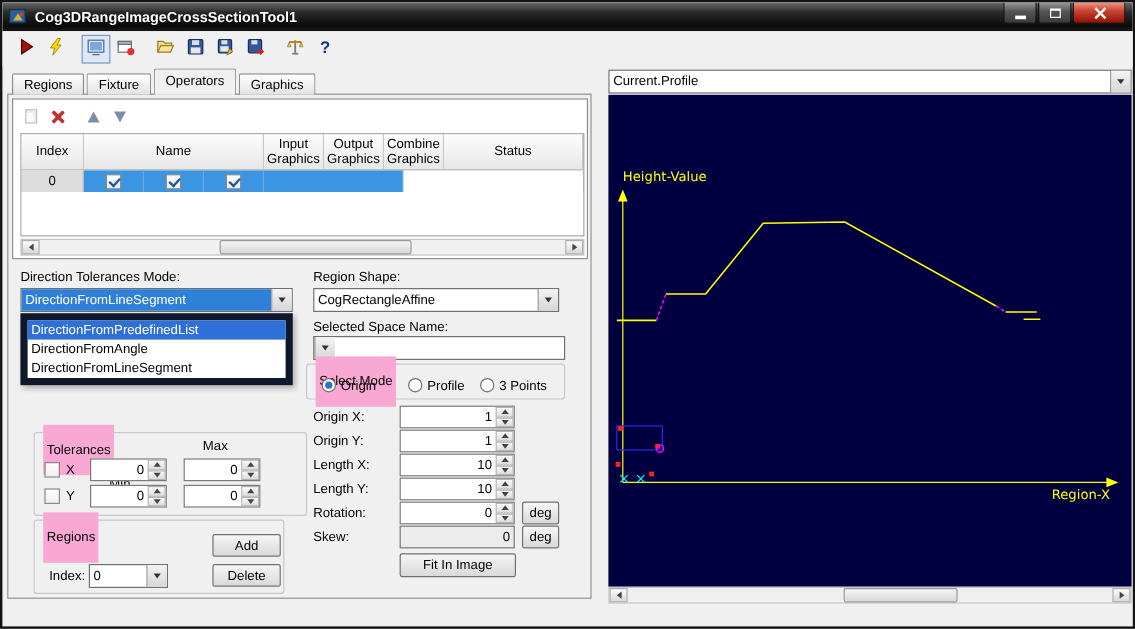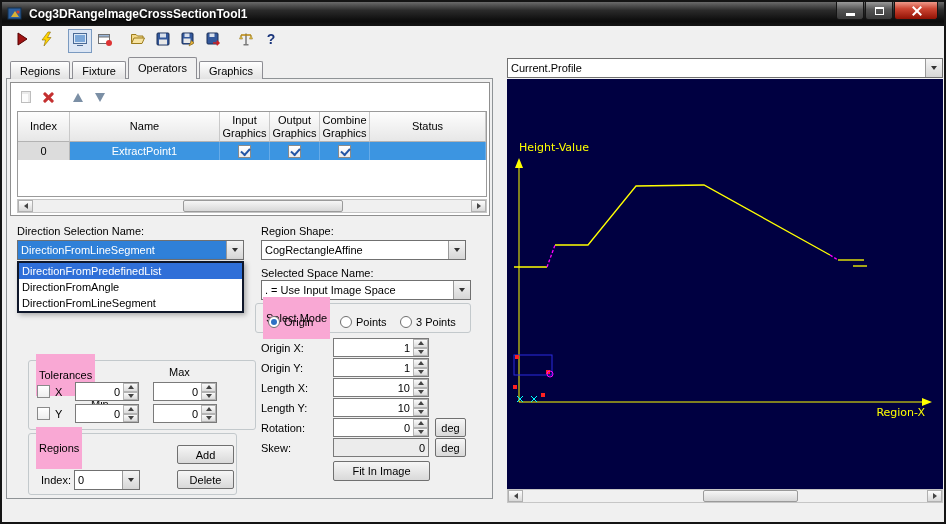--- a/index.html
+++ b/index.html
@@ -90,21 +90,21 @@
   .arr-r { width:0;height:0;border-top:3px solid transparent;border-bottom:3px solid transparent;border-left:4px solid #444; }
 
   
   .lbl { position:absolute; font-size:11px; color:#000; white-space:nowrap; }
   .combo { position:absolute; height:20px; border:1px solid #707070; background:#fff; display:flex; }
   .combo-text { flex:1; font-size:11px; padding:3px 3px 0 3px; white-space:nowrap; overflow:hidden; }
   .combo-text.sel-text { background:#2f80d8; color:#fff; }
   .combo-btn { width:17px; background:linear-gradient(#f4f4f4,#d6d6d6); border-left:1px solid #9a9a9a;
                display:flex; align-items:center; justify-content:center; }
   .arrow-down { width:0;height:0;border-left:3px solid transparent;border-right:3px solid transparent;border-top:4px solid #333; }
-  .droplist { position:absolute; background:#fff; border:2px solid #0f172a; z-index:60;
+  .droplist { position:absolute; background:#fff; border:6px solid #0f172a; z-index:60;
               box-shadow:2px 2px 5px rgba(0,0,0,.3); }
   .dl-item { font-size:11px; padding:2px 3px; white-space:nowrap; }
   .dl-item.hl { background:#2f6fd8; color:#fff; }
 
   .numbox { position:absolute; height:19px; border:1px solid #7a7a7a; background:#fff;
             display:flex; align-items:stretch; }
   .numbox.disabled { background:#ececec; }
   .numval { flex:1; text-align:right; font-size:11px; padding:3px 3px 0 0; }
   .spin { width:15px; display:flex; flex-direction:column; }
   .spin-b { flex:1; background:linear-gradient(#fafafa,#dcdcdc); border:1px solid #b4b4b4;
@@ -270,21 +270,20 @@
           <div class="gh c2">Input
 Graphics</div>
           <div class="gh c3">Output
 Graphics</div>
           <div class="gh c4">Combine
 Graphics</div>
           <div class="gh c5">Status</div>
         </div>
         <div class="grow">
           <div class="gc c0 idx">0</div>
-          <div class="gc c1 sel">ExtractPoint1</div>
           <div class="gc c2 sel">
               <span class="cbx checked"></span>
             </div>
           <div class="gc c3 sel">
               <span class="cbx checked"></span>
             </div>
           <div class="gc c4 sel">
               <span class="cbx checked"></span>
             </div>
           <div class="gc c5 sel"></div>
@@ -297,21 +296,21 @@
           </div>
         <div class="sb-track">
             <div class="sb-thumb" style="left:150px; width:160px;"></div>
           </div>
         <div class="sb-btn">
             <span class="arr-r"></span>
           </div>
       </div>
     </div>
 
-    <div class="lbl" style="left:10px; top:146px;">Direction Selection Name:</div>
+    <div class="lbl" style="left:10px; top:146px;">Direction Tolerances Mode:</div>
     <div class="combo" style="left:10px; top:161px; width:227px;">
       <div class="combo-text sel-text">DirectionFromLineSegment</div>
       <div class="combo-btn">
           <span class="arrow-down"></span>
         </div>
     </div>
     <div class="droplist" style="left:10px; top:182px; width:227px;">
       <div class="dl-item hl">DirectionFromPredefinedList</div>
       <div class="dl-item">DirectionFromAngle</div>
       <div class="dl-item">DirectionFromLineSegment</div>
@@ -319,30 +318,29 @@
 
     <div class="lbl" style="left:254px; top:146px;">Region Shape:</div>
     <div class="combo" style="left:254px; top:161px; width:205px;">
       <div class="combo-text">CogRectangleAffine</div>
       <div class="combo-btn">
           <span class="arrow-down"></span>
         </div>
     </div>
     <div class="lbl" style="left:254px; top:188px;">Selected Space Name:</div>
     <div class="combo" style="left:254px; top:201px; width:210px;">
-      <div class="combo-text">. = Use Input Image Space</div>
       <div class="combo-btn">
           <span class="arrow-down"></span>
         </div>
     </div>
 
     <div class="group" style="left:248px; top:224px; width:216px; height:30px;">
       <span class="glabel">Select Mode</span>
       <span class="radspan" style="left:12px;"><span class="rad sel"></span><span class="rlbl">Origin</span></span>
-      <span class="radspan" style="left:84px;"><span class="rad"></span><span class="rlbl">Points</span></span>
+      <span class="radspan" style="left:84px;"><span class="rad"></span><span class="rlbl">Profile</span></span>
       <span class="radspan" style="left:144px;"><span class="rad"></span><span class="rlbl">3 Points</span></span>
     </div>
 
     <div class="lbl" style="left:254px; top:263px;">Origin X:</div>
     <div class="numbox" style="left:326px; top:259px; width:96px;">
       <span class="numval">1</span>
       <span class="spin">
           <span class="spin-b">
             <i class="tri-up"></i>
           </span>

